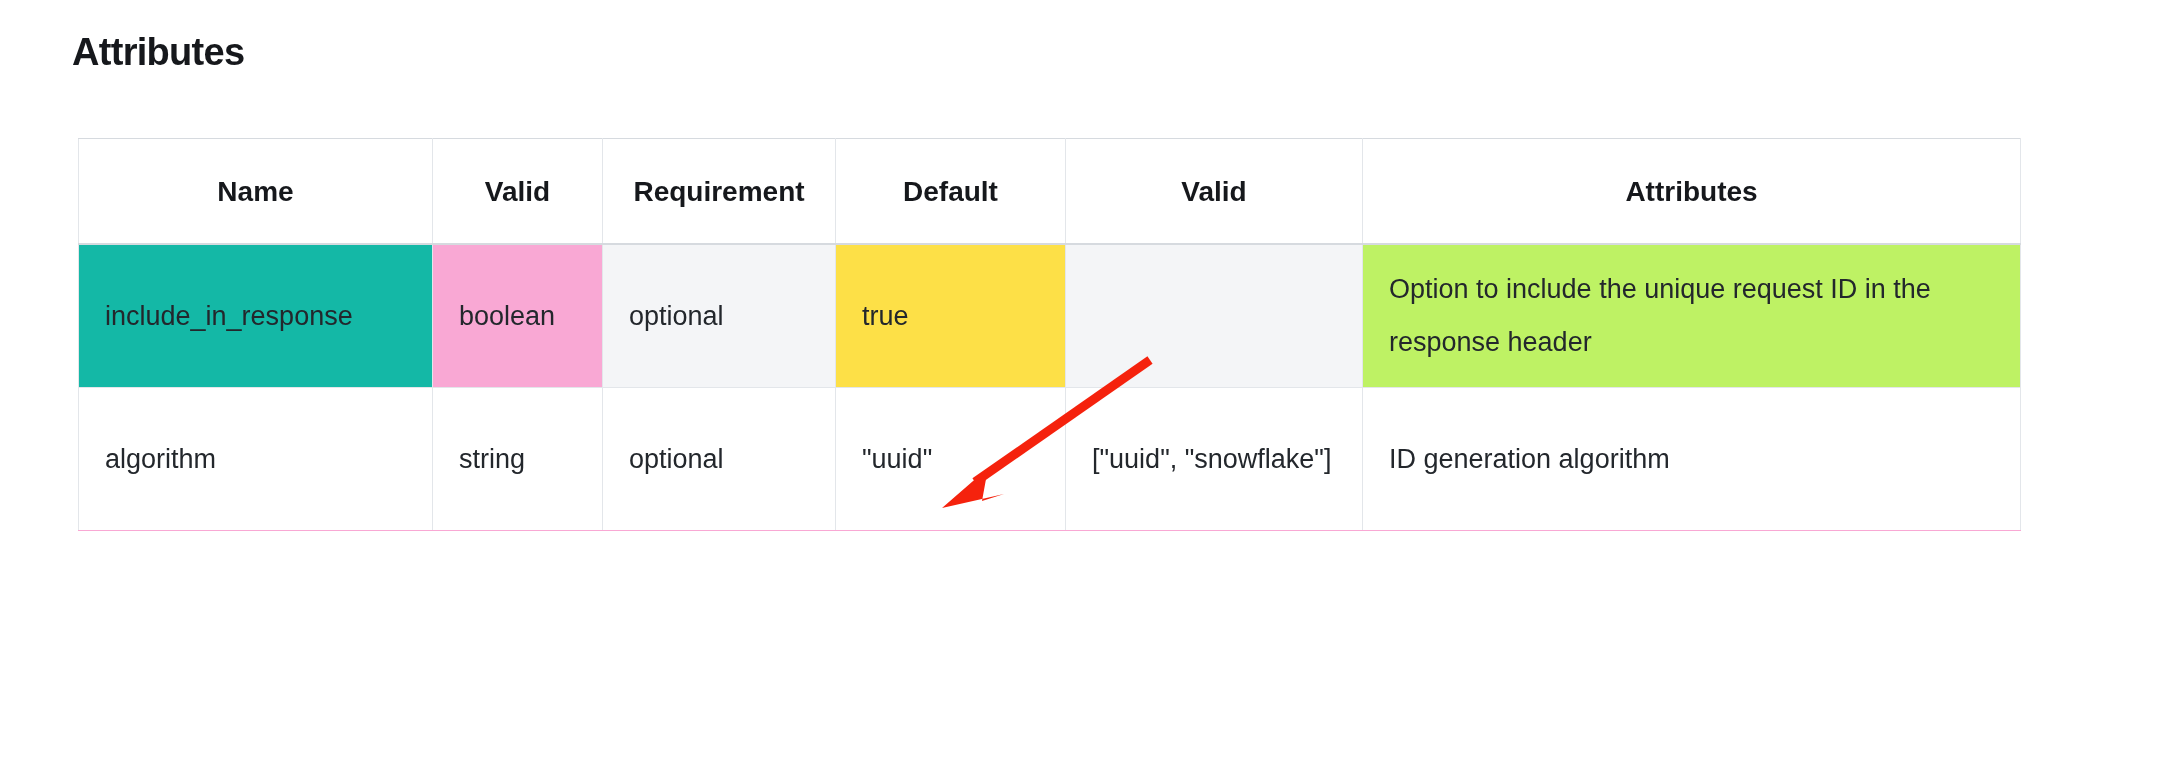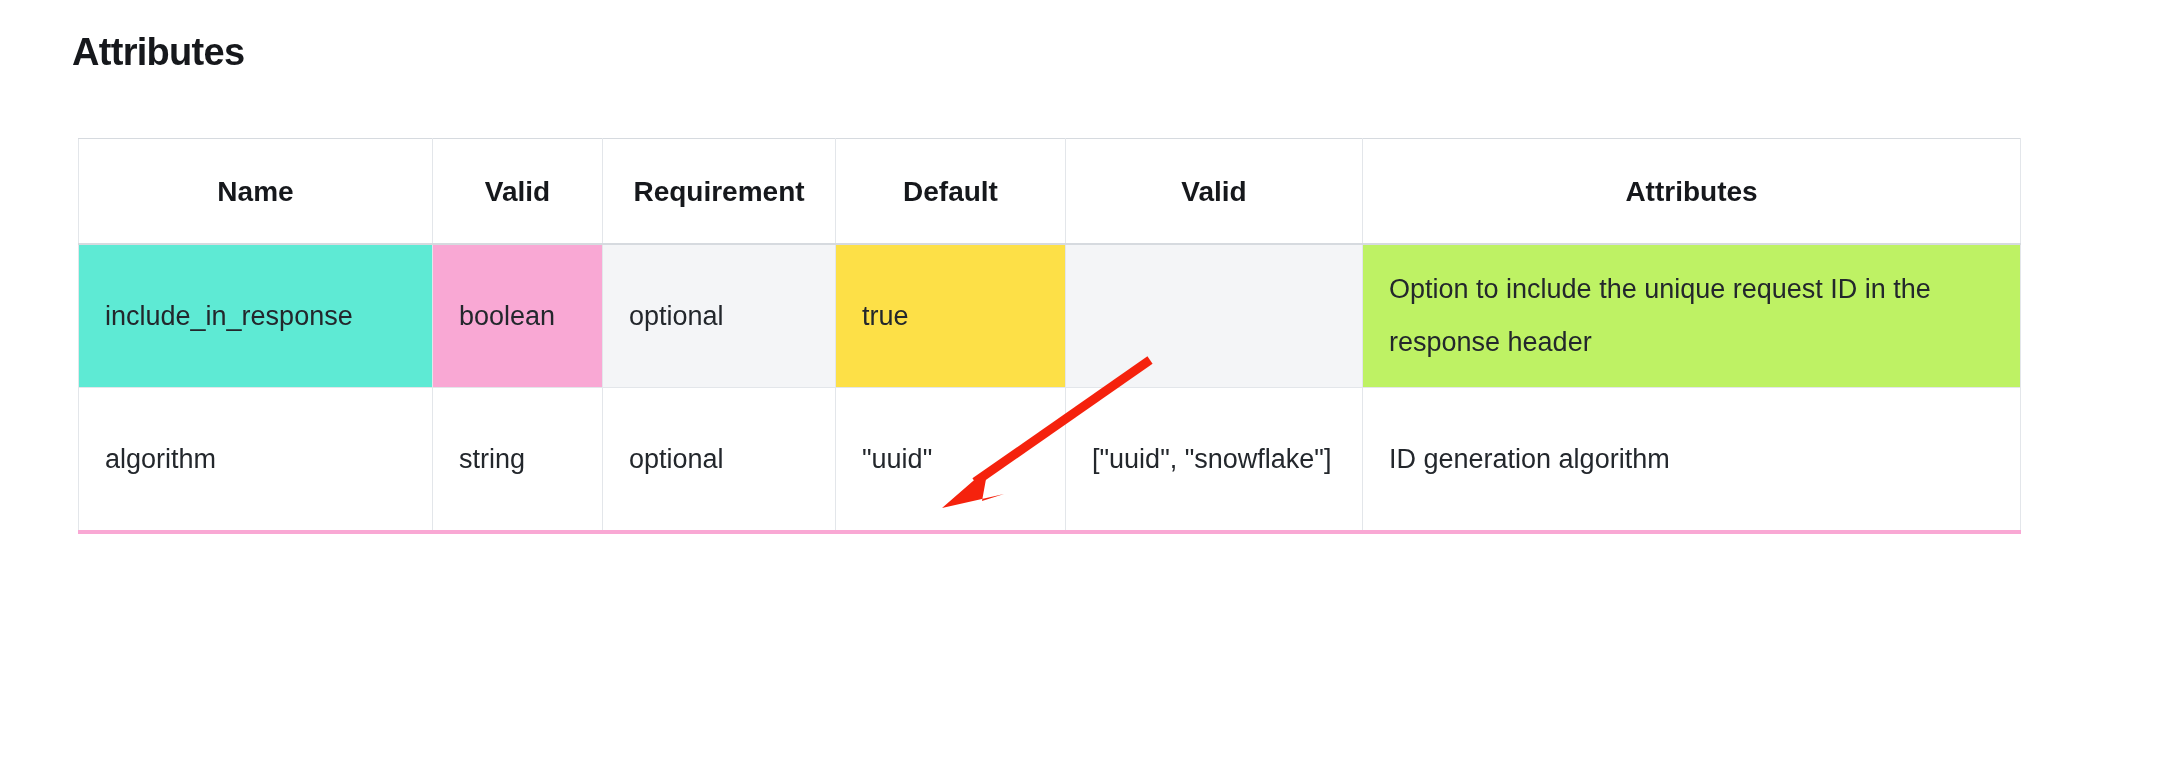--- a/index.html
+++ b/index.html
@@ -72,21 +72,21 @@
     height: 110px;
     padding: 16px 26px;
     text-align: left;
     font-weight: 400;
     color: #23272c;
   }
   table.attributes tbody tr.alt td {
     background: #f4f5f7;
   }
   table.attributes tbody tr:last-child td {
-    border-bottom: 4px solid #f9a8d4;
+    border-bottom: 1px solid #f9a8d4;
     margin-left: 45px;
   }
   .cell-text {
     display: block;
   }
   
   .annotation-arrow {
     position: absolute;
     left: 920px;
     top: 340px;
@@ -117,21 +117,21 @@
           <th>Name</th>
           <th>Valid</th>
           <th>Requirement</th>
           <th>Default</th>
           <th>Valid</th>
           <th>Attributes</th>
         </tr>
       </thead>
       <tbody>
         <tr class="alt">
-          <td style="background: #5eead4;">
+          <td style="background: #14b8a6;">
               <span class="cell-text">include_in_response</span>
             </td>
           <td style="background: #f9a8d4;">
               <span class="cell-text">boolean</span>
             </td>
           <td style="background: rgb(244, 245, 247);">
               <span class="cell-text">optional</span>
             </td>
           <td style="background: #fde047;">
               <span class="cell-text">true</span>

